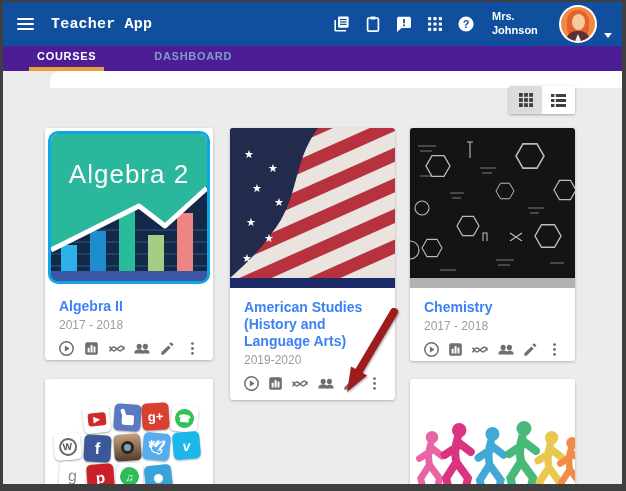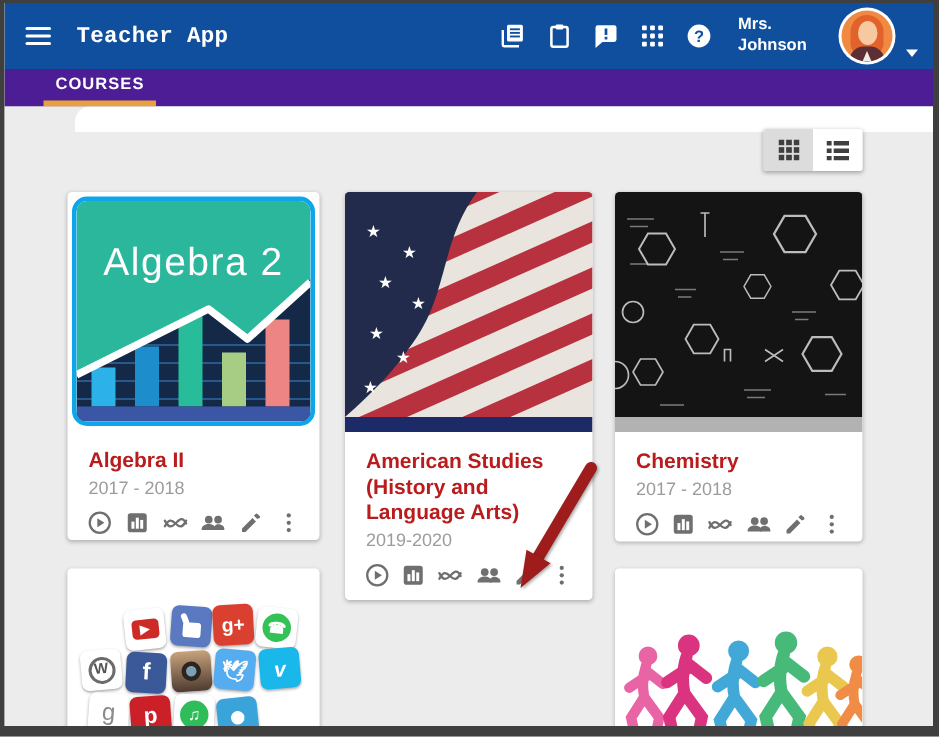--- a/index.html
+++ b/index.html
@@ -31,21 +31,21 @@
   .sheet-band{position:absolute;left:47px;right:0;top:0;height:17px;background:#fff;border-top-left-radius:10px;}
   .view-toggle{position:absolute;top:15px;right:47px;display:flex;box-shadow:0 1px 3px rgba(0,0,0,.3);border-radius:2px;}
   .vbtn{width:33px;height:28px;display:flex;align-items:center;justify-content:center;cursor:pointer;}
   .vbtn.selected{background:#dcdcdc;border-radius:2px 0 0 2px;}
   .vbtn.plain{background:#fff;border-radius:0 2px 2px 0;}
   
   .card{position:absolute;background:#fff;border-radius:3px;box-shadow:0 1px 3px rgba(0,0,0,.25);display:flex;flex-direction:column;overflow:hidden;cursor:pointer;}
   .card-img{width:100%;display:block;position:relative;flex:0 0 auto;}
   .strip{height:10px;width:100%;flex:0 0 auto;}
   .card-body{padding:8px 14px 0;flex:1 1 auto;}
-  .course-title{font-size:14px;font-weight:bold;color:#b91c1c;line-height:17px;margin:3px 0 2px;}
+  .course-title{font-size:14px;font-weight:bold;color:#3b82f6;line-height:17px;margin:3px 0 2px;}
   .course-years{font-size:12px;color:#9c9c9c;margin-top:3px;}
   .actions{display:flex;justify-content:space-between;align-items:center;padding:8px 12px 9px 13px;color:#6f6f6f;flex:0 0 auto;}
   .actions svg{display:block;}
   .alg-wrap{margin:3px;border:3px solid #0ea5e9;border-radius:10px;overflow:hidden;height:153px;flex:0 0 auto;}
   .alg-wrap svg{display:block;width:100%;height:100%;}
   
   .photo{position:relative;width:100%;height:150px;background:#fff;overflow:hidden;}
   .tile{position:absolute;width:27px;height:27px;border-radius:5px;box-shadow:0 1px 2px rgba(0,0,0,.35);display:flex;align-items:center;justify-content:center;font-weight:bold;color:#fff;}
   .arrow-overlay{position:absolute;left:0;top:0;width:100%;height:100%;pointer-events:none;}
   .arrow-overlay path,.arrow-overlay polygon{filter:drop-shadow(1.5px 1.5px 1px rgba(0,0,0,.35));}
@@ -104,20 +104,21 @@
           <div class="body"></div>
           <div class="collar"></div>
         </div>
       </div>
       <div class="caret"></div>
     </div>
   </header>
 
   <nav class="tabbar">
     <div class="tab active">COURSES</div>
+    <div class="tab inactive">DASHBOARD</div>
   </nav>
 
   <main class="content">
     <div class="sheet-band"></div>
 
     <div class="view-toggle">
       <div class="vbtn selected">
         <svg width="14" height="14" viewBox="0 0 14 14">
             <g fill="#3f3f3f">
           <rect x="0" y="0" width="3.8" height="3.8"></rect>

